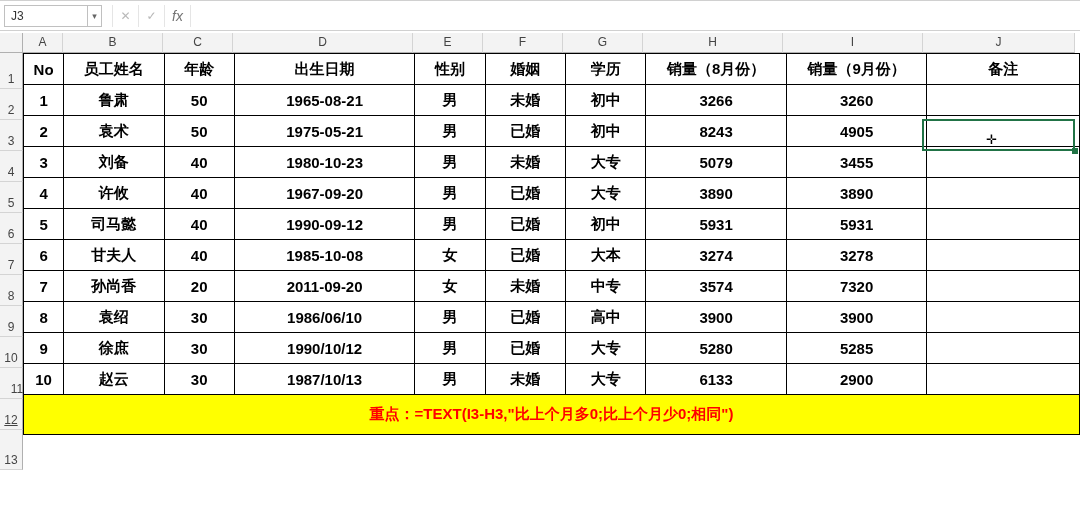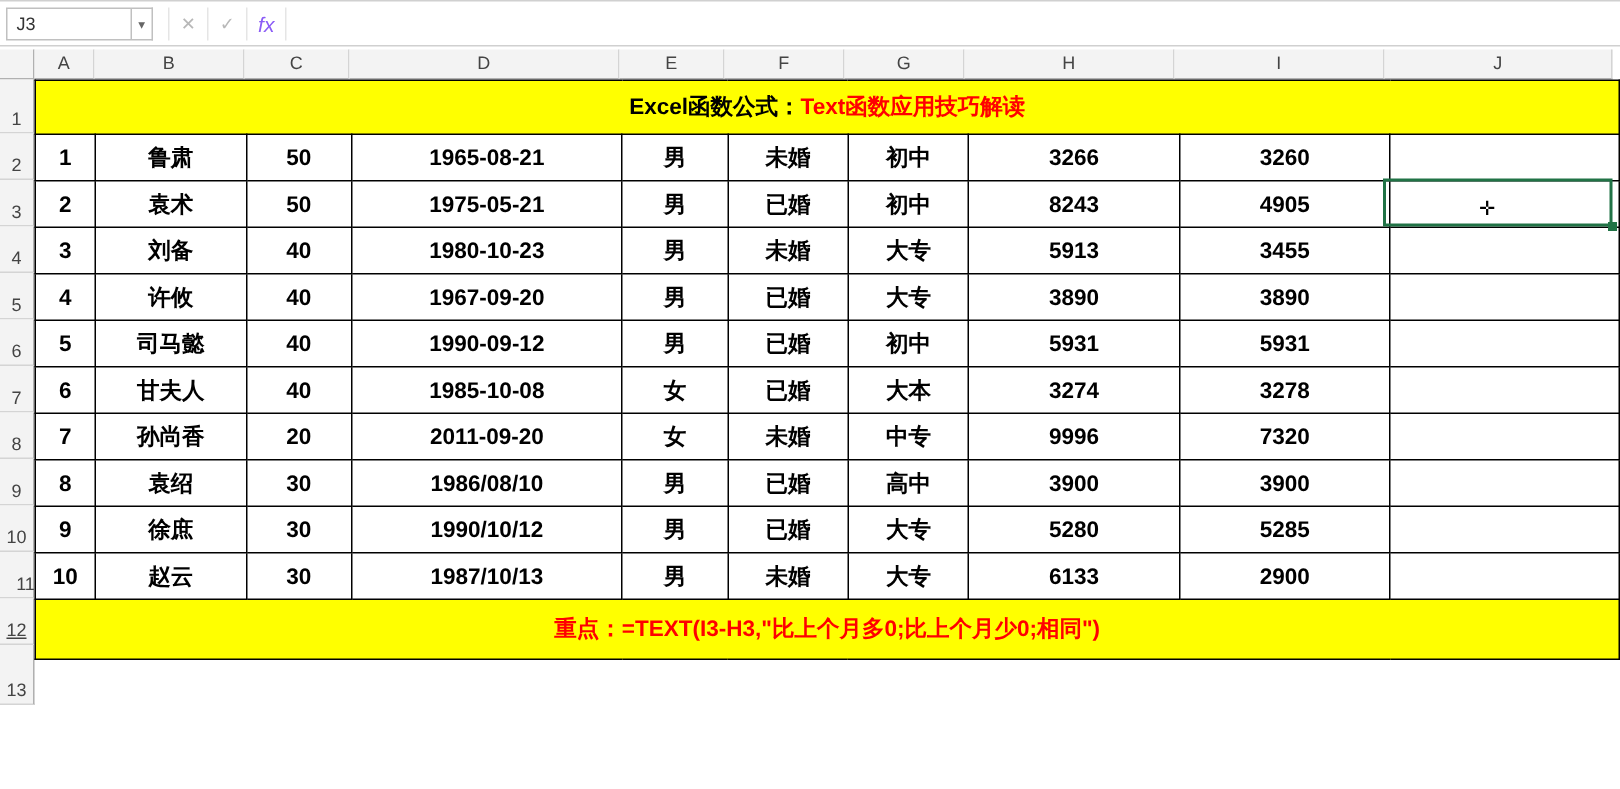--- a/index.html
+++ b/index.html
@@ -17,21 +17,21 @@
   .name-box-dd {
     width: 14px; height: 22px; border:1px solid #c0c0c0; border-left:none;
     display:flex; align-items:center; justify-content:center; color:#666; font-size:9px;
     background:#fff;
   }
   .fx-sep { width: 10px; }
   .fx-btn {
     width: 26px; height: 22px; display: flex; align-items: center; justify-content: center;
     color: #b8b8b8; font-size: 12px; border-left:1px solid #e5e5e5;
   }
-  .fx-btn.fx-label { font-style: italic; font-family: "Times New Roman", serif; color:#8b5cf6; font-size:14px;}
+  .fx-btn.fx-label { font-style: italic; font-family: "Times New Roman", serif; color:#737373; font-size:14px;}
   .formula-input {
     flex: 1; height: 22px; border: none; border-left: 1px solid #e5e5e5; padding: 0 6px;
   }
   .hr-top { position:absolute; left:0; top:0; width:1080px; height:1px; background:#d0d0d0;}
   .hr-below-fx { position:absolute; left:0; top:30px; width:1080px; height:1px; background:#d0d0d0;}
 
   
   .sheet {
     position: absolute; left: 0; top: 33px; width: 1080px; height: 493px;
     background: #fff;
@@ -173,22 +173,31 @@
           <col class="cC">
           <col class="cD">
           <col class="cE">
         <col class="cF">
           <col class="cG">
           <col class="cH">
           <col class="cI">
           <col class="cJ">
       </colgroup>
       <tbody id="tbody">
-          <tr class="title-row">
-            <td colspan="10"><span class="title-black">Excel函数公式：</span><span class="title-red">Text函数应用技巧解读</span></td>
+          <tr class="hdr-row">
+            <td>No</td>
+            <td>员工姓名</td>
+            <td>年龄</td>
+            <td>出生日期</td>
+            <td>性别</td>
+            <td>婚姻</td>
+            <td>学历</td>
+            <td>销量（8月份）</td>
+            <td>销量（9月份）</td>
+            <td>备注</td>
           </tr>
           <tr>
             <td>1</td>
             <td>鲁肃</td>
             <td>50</td>
             <td>1965-08-21</td>
             <td>男</td>
             <td>未婚</td>
             <td>初中</td>
             <td>3266</td>
@@ -208,21 +217,21 @@
             <td></td>
           </tr>
           <tr>
             <td>3</td>
             <td>刘备</td>
             <td>40</td>
             <td>1980-10-23</td>
             <td>男</td>
             <td>未婚</td>
             <td>大专</td>
-            <td>5913</td>
+            <td>5079</td>
             <td>3455</td>
             <td></td>
           </tr>
           <tr>
             <td>4</td>
             <td>许攸</td>
             <td>40</td>
             <td>1967-09-20</td>
             <td>男</td>
             <td>已婚</td>
@@ -256,29 +265,29 @@
             <td></td>
           </tr>
           <tr>
             <td>7</td>
             <td>孙尚香</td>
             <td>20</td>
             <td>2011-09-20</td>
             <td>女</td>
             <td>未婚</td>
             <td>中专</td>
-            <td>9996</td>
+            <td>3574</td>
             <td>7320</td>
             <td></td>
           </tr>
           <tr>
             <td>8</td>
             <td>袁绍</td>
             <td>30</td>
-            <td>1986/08/10</td>
+            <td>1986/06/10</td>
             <td>男</td>
             <td>已婚</td>
             <td>高中</td>
             <td>3900</td>
             <td>3900</td>
             <td></td>
           </tr>
           <tr>
             <td>9</td>
             <td>徐庶</td>

